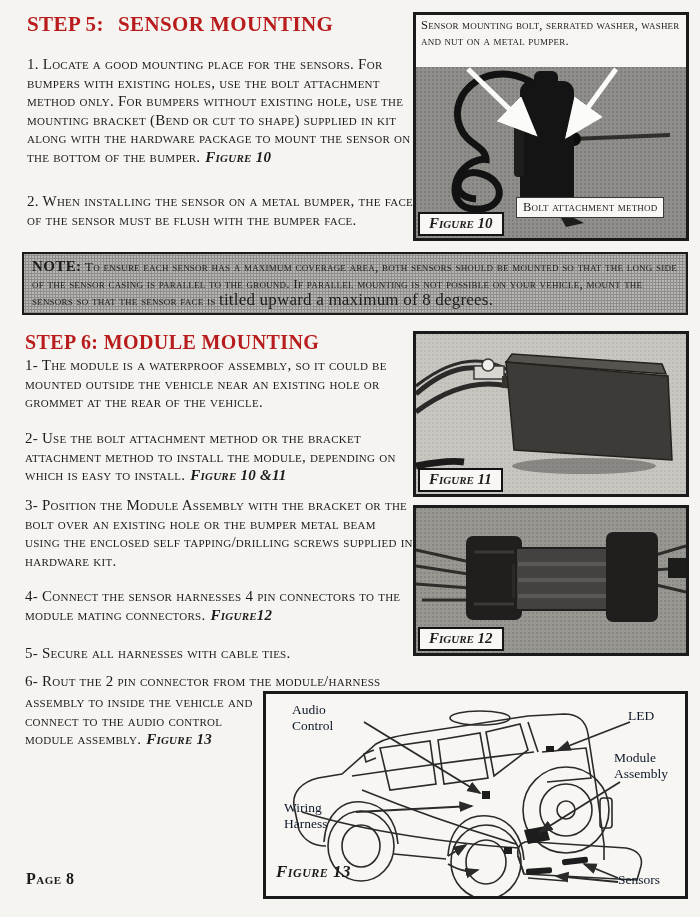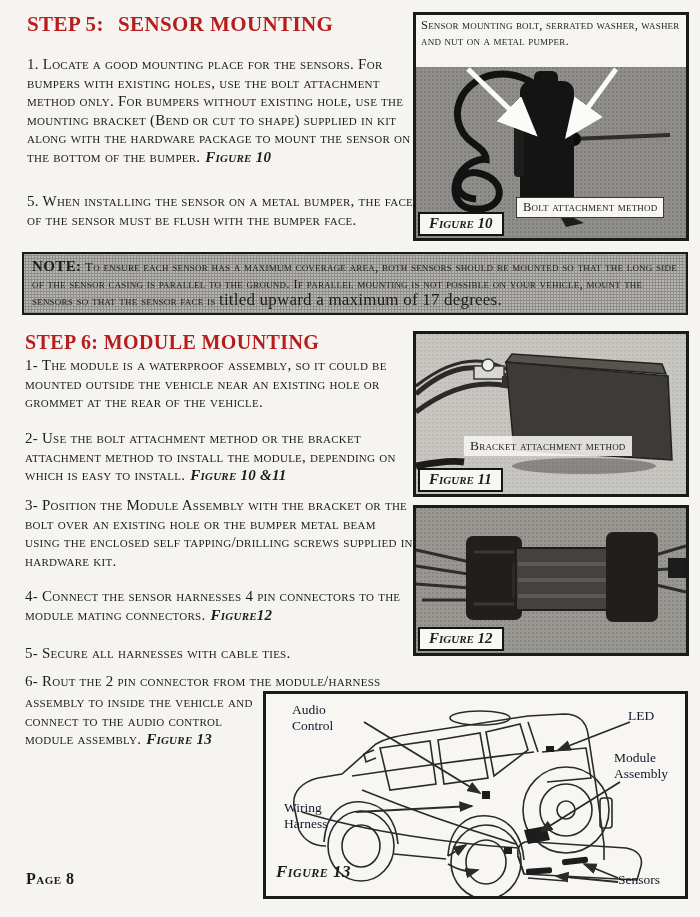--- a/index.html
+++ b/index.html
@@ -61,27 +61,27 @@
 
 <div class="abs h1" style="left:27px;top:12px;">
   <span>STEP 5:</span><span class="gap"></span><span>SENSOR MOUNTING</span>
 </div>
 
 <p class="abs body-text" style="left:27px;top:55px;">
   <span>1. Locate a good mounting place for the sensors. For bumpers with existing holes, use the bolt attachment method only. For bumpers without existing hole, use the mounting bracket (Bend or cut to shape) supplied in kit along with the hardware package to mount the sensor on the bottom of the bumper.</span><b class="figref">Figure 10</b>
 </p>
 
 <p class="abs body-text" style="left:27px;top:192px;">
-  <span>5. When installing the sensor on a metal bumper, the face of the sensor must be flush with the bumper face.</span>
+  <span>2. When installing the sensor on a metal bumper, the face of the sensor must be flush with the bumper face.</span>
 </p>
 
 <div class="abs note" style="left:22px;top:252px;">
   <b>NOTE:</b>
   <span>To ensure each sensor has a maximum coverage area, both sensors should be mounted so that the long side of the sensor casing is parallel to the ground. If parallel mounting is not possible on your vehicle, mount the sensors so that the sensor face is</span>
-  <span class="plain">titled upward a maximum of 17 degrees.</span>
+  <span class="plain">titled upward a maximum of 8 degrees.</span>
 </div>
 
 <div class="abs h1" style="left:25px;top:331px;font-size:20px;">
   <span>STEP 6: MODULE MOUNTING</span>
 </div>
 
 <p class="abs body-text" style="left:25px;top:356px;">
   <span>1- The module is a waterproof assembly, so it could be mounted outside the vehicle near an existing hole or grommet at the rear of the vehicle.</span>
 </p>
 
@@ -160,21 +160,20 @@
     <path d="M0,132 C20,128 34,126 48,128" fill="none" stroke="#1c1b1a" stroke-width="7"></path>
 
     <rect x="58" y="32" width="30" height="13" fill="#d9d7d1" stroke="#3a3a38" stroke-width="1.5"></rect>
     <circle cx="72" cy="31" r="6" fill="#efeeea" stroke="#3a3a38" stroke-width="1.5"></circle>
     <rect x="86" y="42" width="18" height="12" fill="#35342f"></rect>
 
     <polygon points="90,28 250,40 246,30 96,20" fill="#56544e" stroke="#23221f" stroke-width="1.5"></polygon>
     <polygon points="90,28 252,42 256,126 98,116" fill="#3c3b37" stroke="#23221f" stroke-width="1.5"></polygon>
     <ellipse cx="168" cy="132" rx="72" ry="8" fill="rgba(20,20,20,0.35)"></ellipse>
   </svg>
-  <div class="method-label" style="left:48px;top:102px;border:none;background:rgba(246,245,241,0.88);font-size:13.5px;">Bracket attachment method</div>
   <div class="caption-box">Figure 11</div>
 </div>
 
 <div class="abs figbox" style="left:413px;top:505px;width:276px;height:151px;background:#999792;">
   <svg width="100%" height="100%" viewBox="0 0 270 145" preserveAspectRatio="none" style="position:absolute;left:0;top:0;">
     <defs>
       <pattern id="ht12" width="4" height="4" patternUnits="userSpaceOnUse">
         <circle cx="1" cy="1" r="0.9" fill="rgba(30,30,30,0.2)"></circle>
       </pattern>
     </defs>

